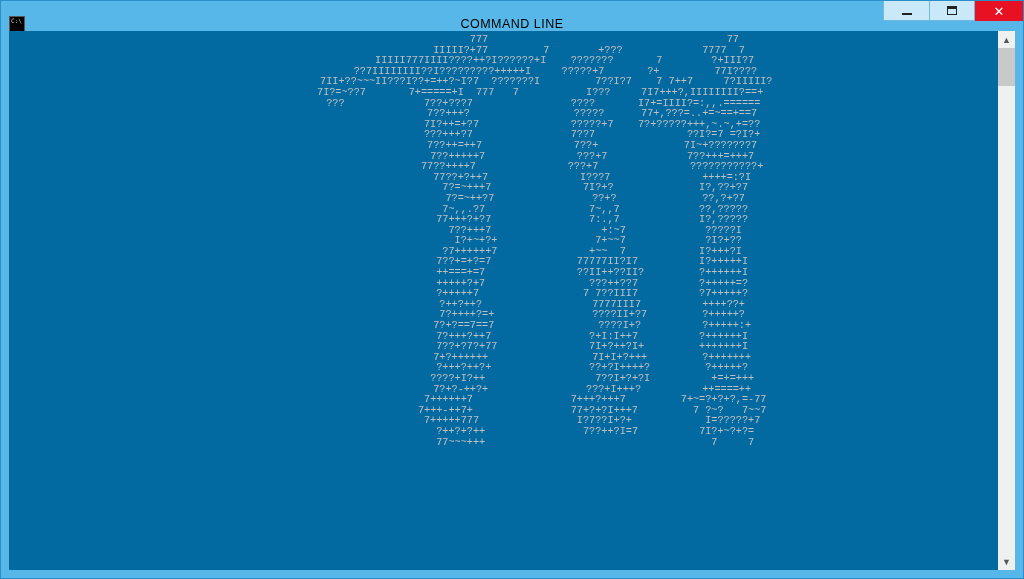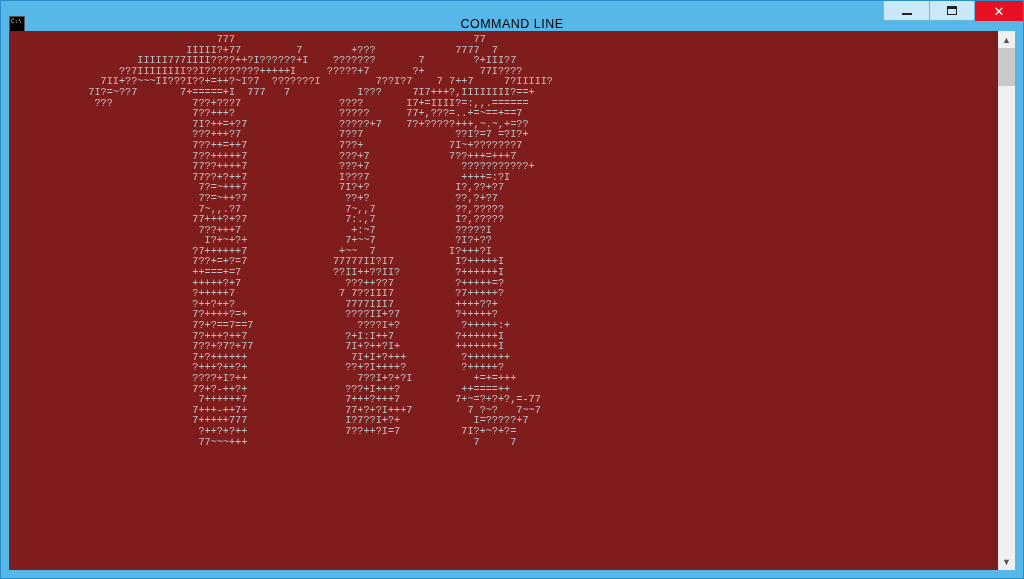--- a/index.html
+++ b/index.html
@@ -51,22 +51,23 @@
       background: #e81123; color: #fff; width: 48px;
       font-size: 13px; font-weight: 300;
     }
     .min-glyph { width: 10px; height: 0; border-top: 2px solid #222; margin-top: 6px;}
     .max-glyph { width: 10px; height: 9px; border: 1.5px solid #222; border-top-width: 3px;}
     .close-glyph::before { content: "✕"; }
 
     .client-area {
       position: absolute;
       left: 8px; right: 8px; top: 30px; bottom: 8px;
-      background: #7f1d1d;
+      background: #0369a1;
       display: flex;
+      text-align: center;
     }
     .terminal {
       flex: 1;
       color: #c0c0c0;
       font-family: "Consolas", "Courier New", monospace;
       font-size: 10.2px;
       line-height: 10.6px;
       white-space: pre;
       padding: 4px 6px;
       overflow: hidden;

